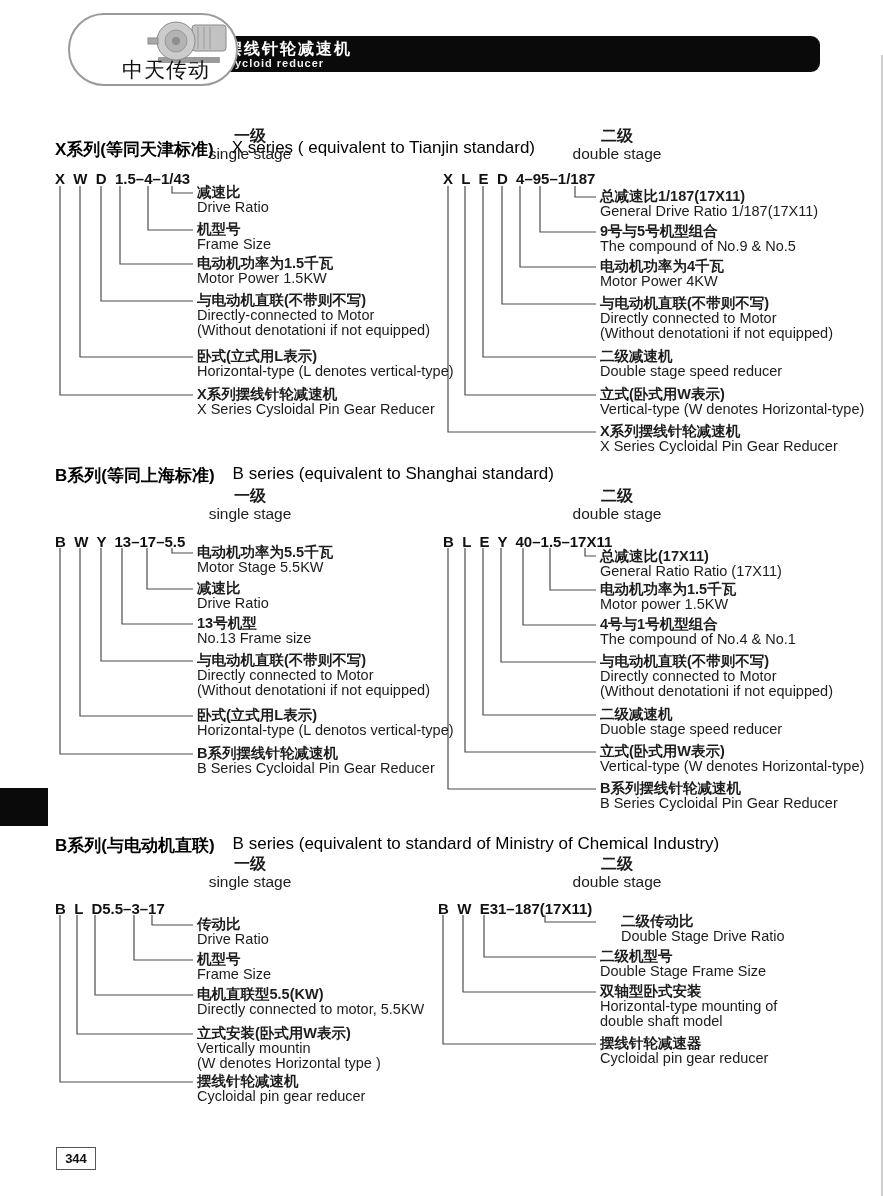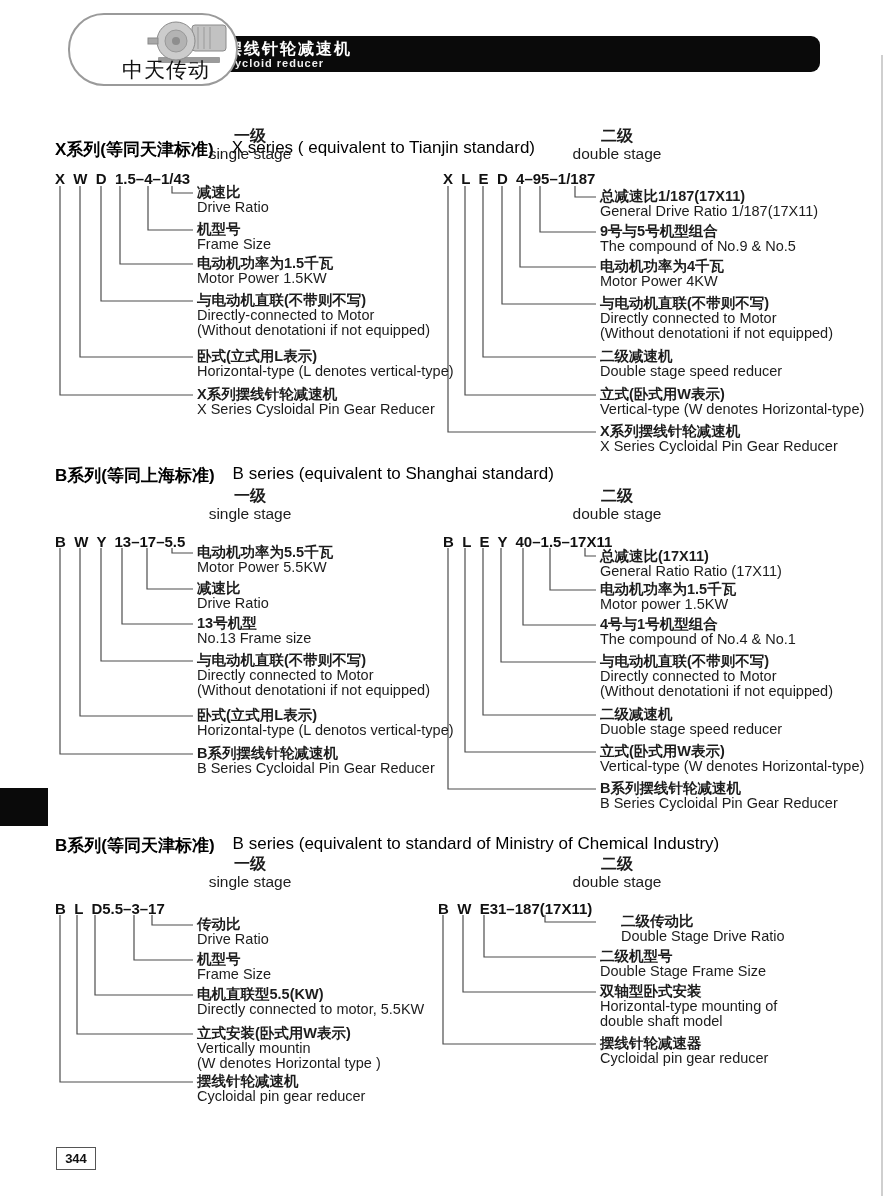--- a/index.html
+++ b/index.html
@@ -193,21 +193,21 @@
   <div class="stage" style="left:517px; top:487px;">
     <div class="sz">二级</div>
     <div class="se">double stage</div>
   </div>
 
   <div class="code" style="left:55px; top:533px;">B  W  Y  13–17–5.5</div>
   <div class="code" style="left:443px; top:533px;">B  L  E  Y  40–1.5–17X11</div>
 
   <div class="lbl" style="left:197px; top:544px;">
     <div class="lz">电动机功率为5.5千瓦</div>
-    <div class="le">Motor Power 5.5KW</div>
+    <div class="le">Motor Stage 5.5KW</div>
   </div>
   <div class="lbl" style="left:197px; top:580px;">
     <div class="lz">减速比</div>
     <div class="le">Drive Ratio</div>
   </div>
   <div class="lbl" style="left:197px; top:615px;">
     <div class="lz">13号机型</div>
     <div class="le">No.13 Frame size</div>
   </div>
   <div class="lbl" style="left:197px; top:652px;">
@@ -250,21 +250,21 @@
     <div class="le">Vertical-type (W denotes Horizontal-type)</div>
   </div>
   <div class="lbl" style="left:600px; top:780px;">
     <div class="lz">B系列摆线针轮减速机</div>
     <div class="le">B Series Cycloidal Pin Gear Reducer</div>
   </div>
 
   <div class="tab"></div>
 
   <div class="sectitle" style="left:55px; top:834px;">
-    <span class="tz">B系列(等同天津标准)</span>
+    <span class="tz">B系列(与电动机直联)</span>
     <span class="te">B series (equivalent to standard of Ministry of Chemical Industry)</span>
   </div>
 
   <div class="stage" style="left:150px; top:855px;">
     <div class="sz">一级</div>
     <div class="se">single stage</div>
   </div>
   <div class="stage" style="left:517px; top:855px;">
     <div class="sz">二级</div>
     <div class="se">double stage</div>

